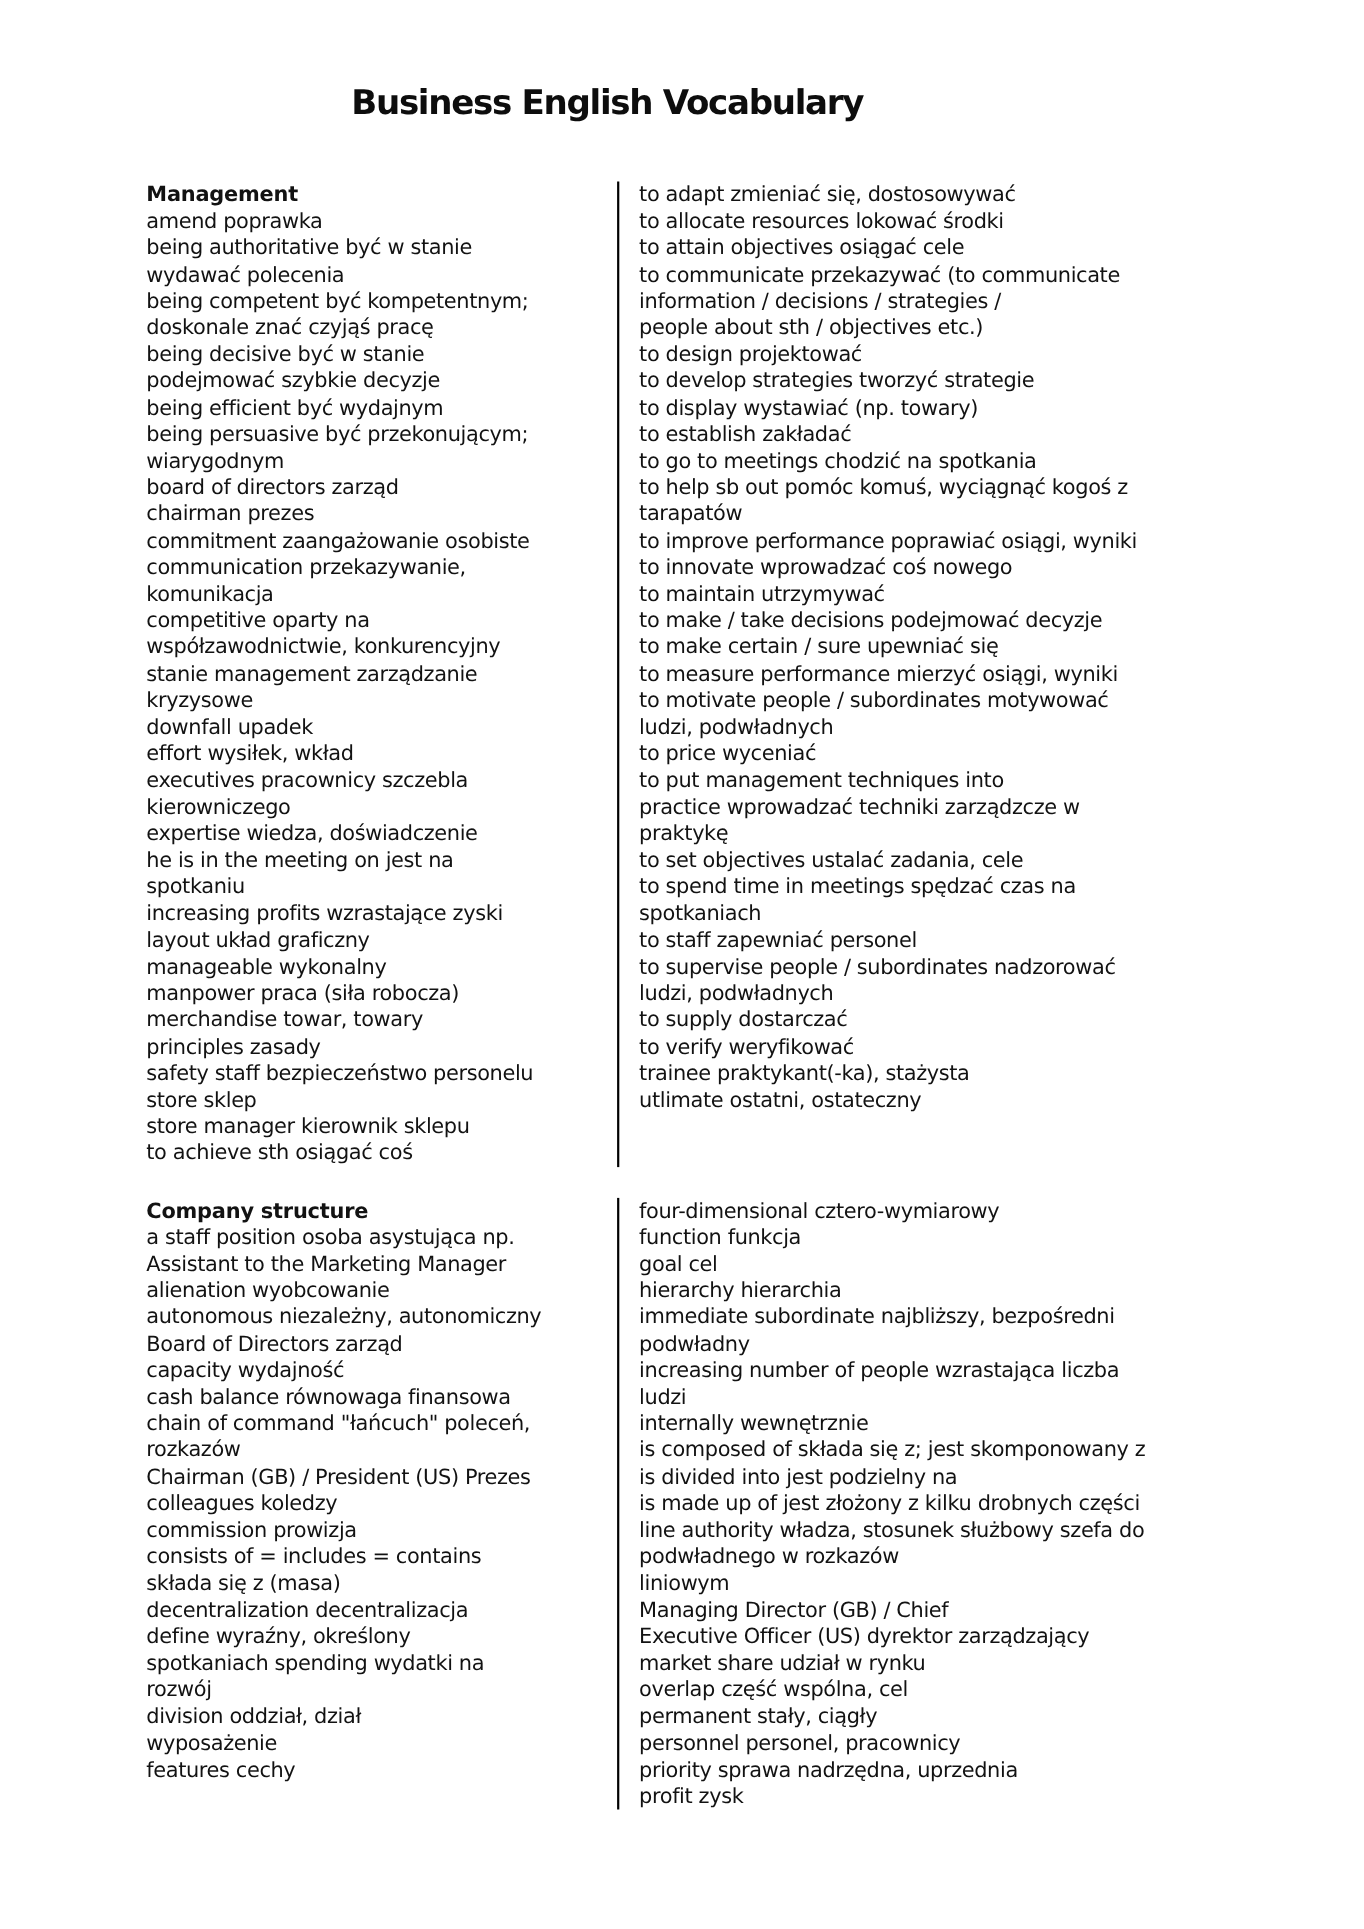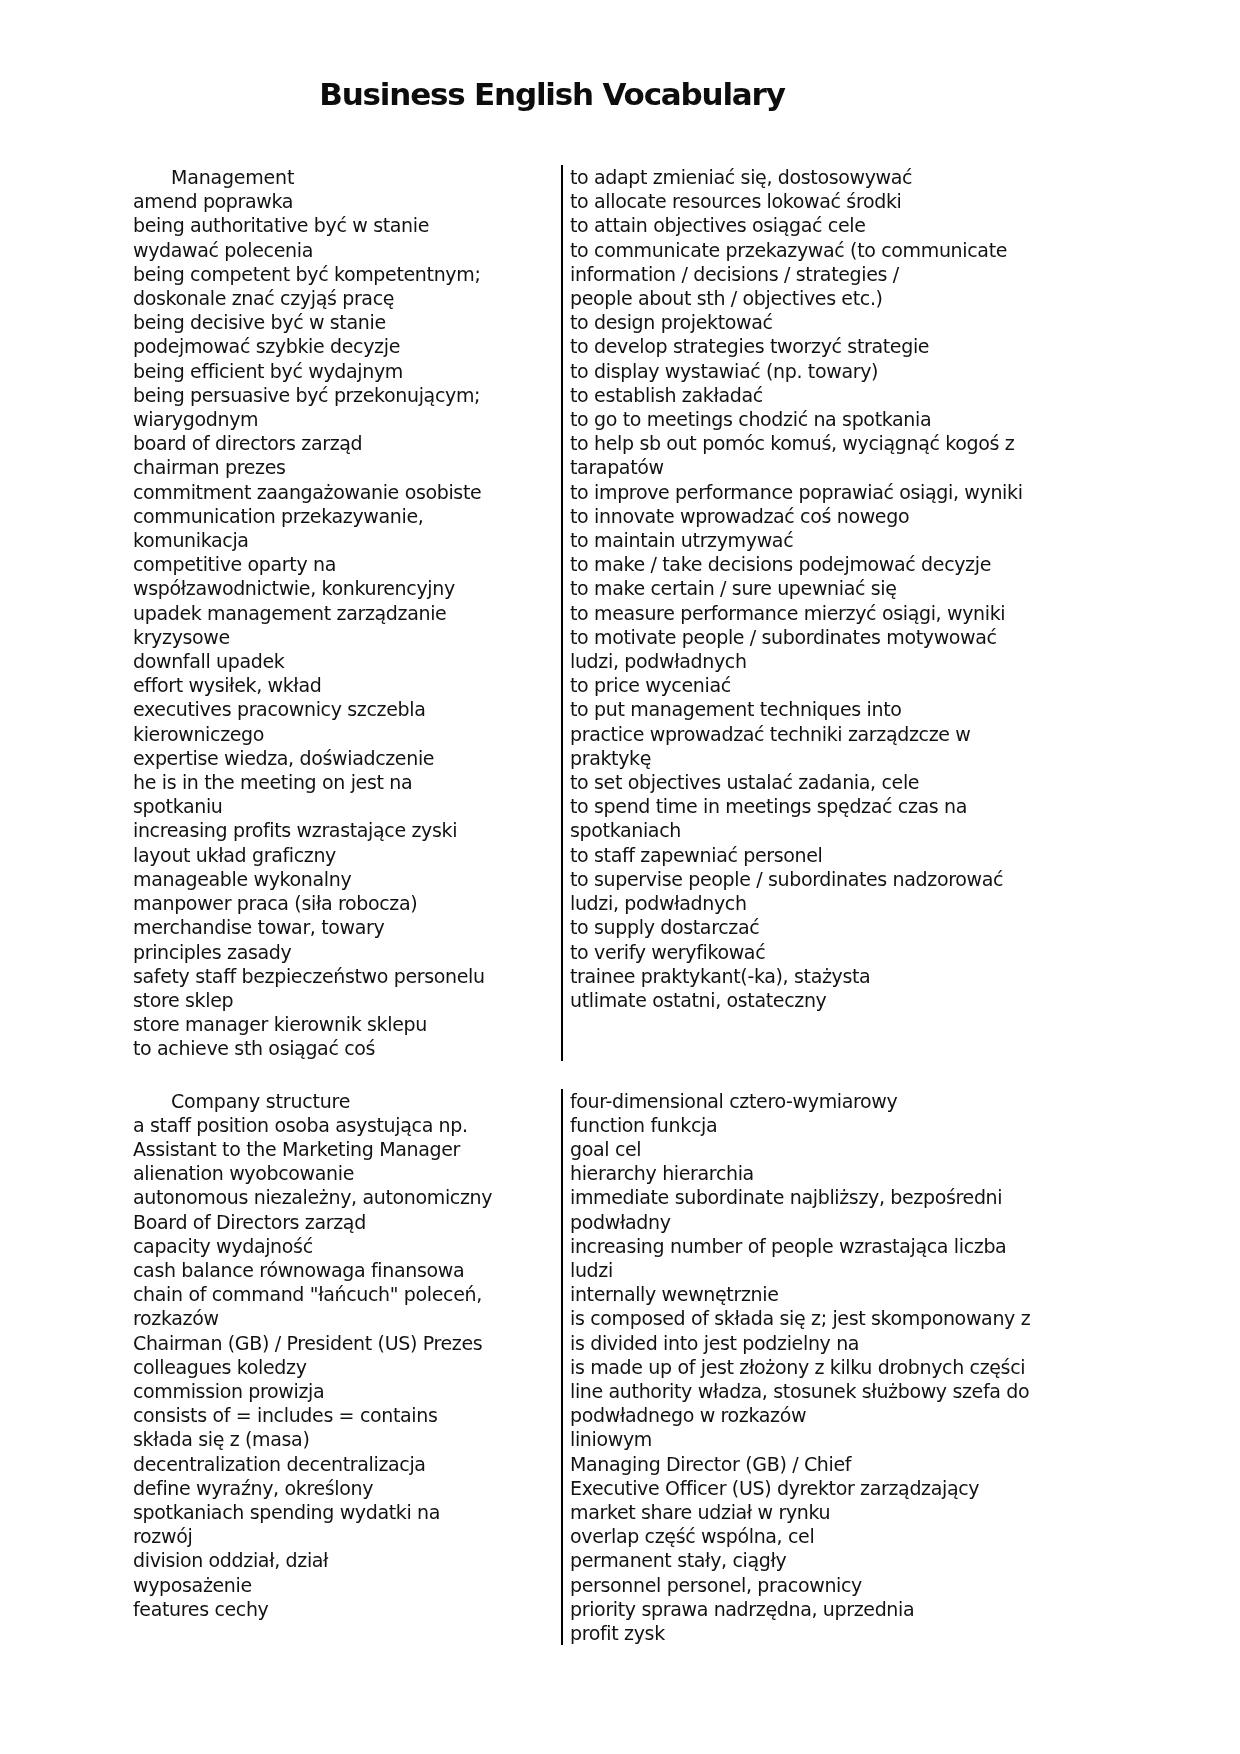--- a/index.html
+++ b/index.html
@@ -45,30 +45,30 @@
   }
   .divider {
     flex: 0 0 2px;
     width: 2px;
     background: #000000;
     align-self: stretch;
   }
   .col-right {
     flex: 1 1 auto;
     box-sizing: border-box;
-    padding-left: 7px;
+    padding-left: 18px;
   }
   .vline, .heading {
     font-size: 19px;
     line-height: 24.2px;
     letter-spacing: -0.35px;
     white-space: nowrap;
     color: #121212;
   }
-  .heading { font-weight: normal; letter-spacing: -0.2px; margin-left: 38px; }
+  .heading { font-weight: bold; letter-spacing: -0.2px; }
 </style>
 </head>
 <body>
 
 <div class="page">
 
   <h1 class="doc-title">Business English Vocabulary</h1>
 
   <div class="content">
 
@@ -86,21 +86,21 @@
             <div class="vline">being efficient być wydajnym</div>
             <div class="vline">being persuasive być przekonującym;</div>
             <div class="vline">wiarygodnym</div>
             <div class="vline">board of directors zarząd</div>
             <div class="vline">chairman prezes</div>
             <div class="vline">commitment zaangażowanie osobiste</div>
             <div class="vline">communication przekazywanie,</div>
             <div class="vline">komunikacja</div>
             <div class="vline">competitive oparty na</div>
             <div class="vline">współzawodnictwie, konkurencyjny</div>
-            <div class="vline">upadek management zarządzanie</div>
+            <div class="vline">stanie management zarządzanie</div>
             <div class="vline">kryzysowe</div>
             <div class="vline">downfall upadek</div>
             <div class="vline">effort wysiłek, wkład</div>
             <div class="vline">executives pracownicy szczebla</div>
             <div class="vline">kierowniczego</div>
             <div class="vline">expertise wiedza, doświadczenie</div>
             <div class="vline">he is in the meeting on jest na</div>
             <div class="vline">spotkaniu</div>
             <div class="vline">increasing profits wzrastające zyski</div>
             <div class="vline">layout układ graficzny</div>

